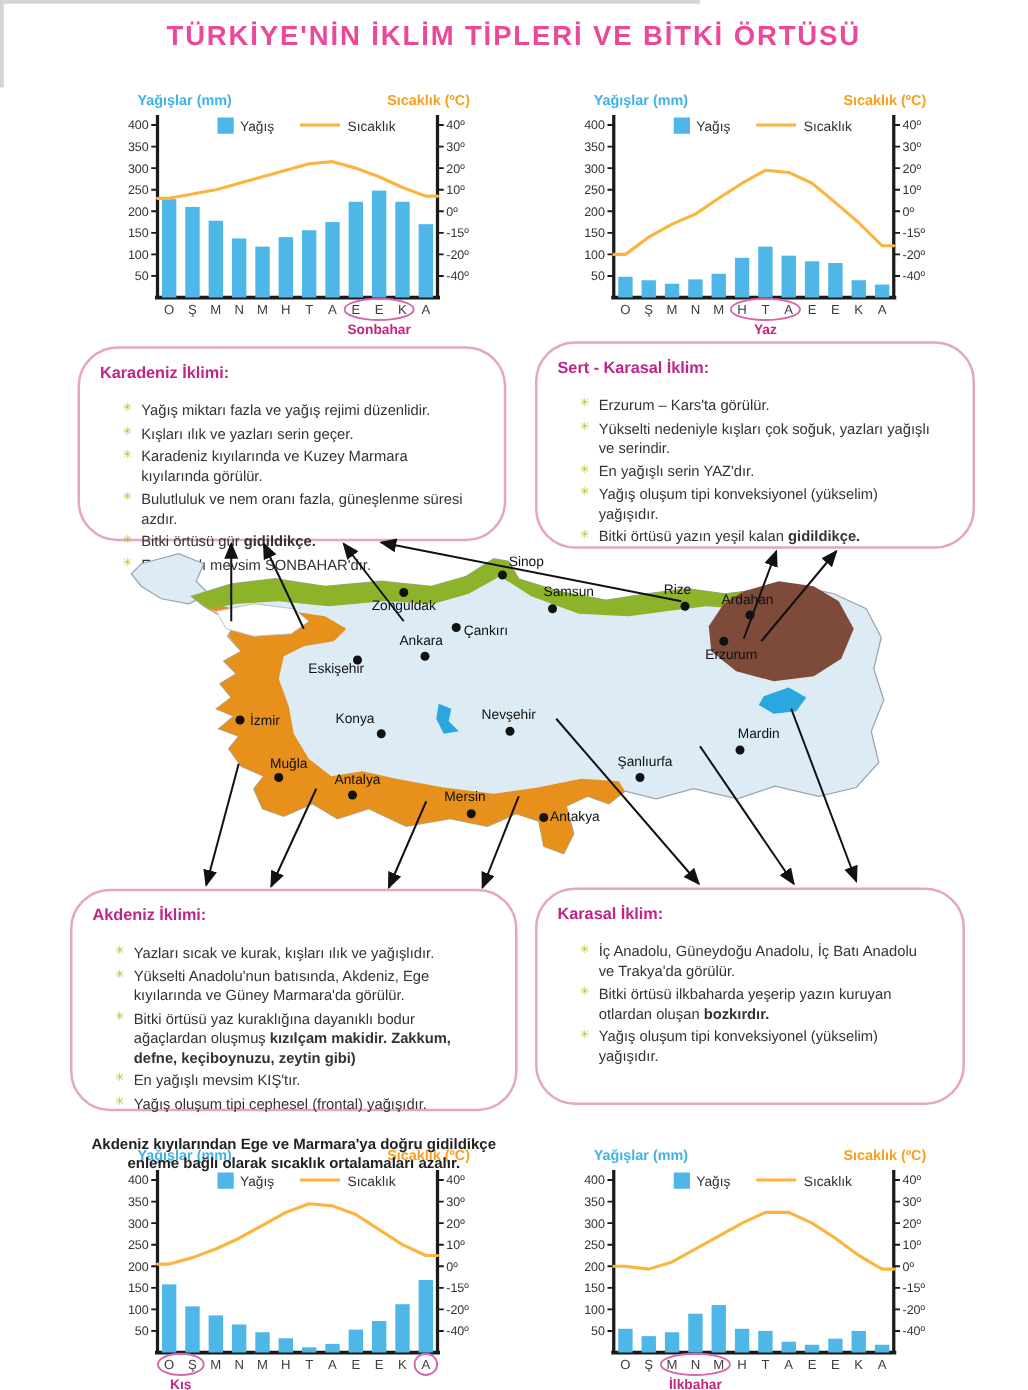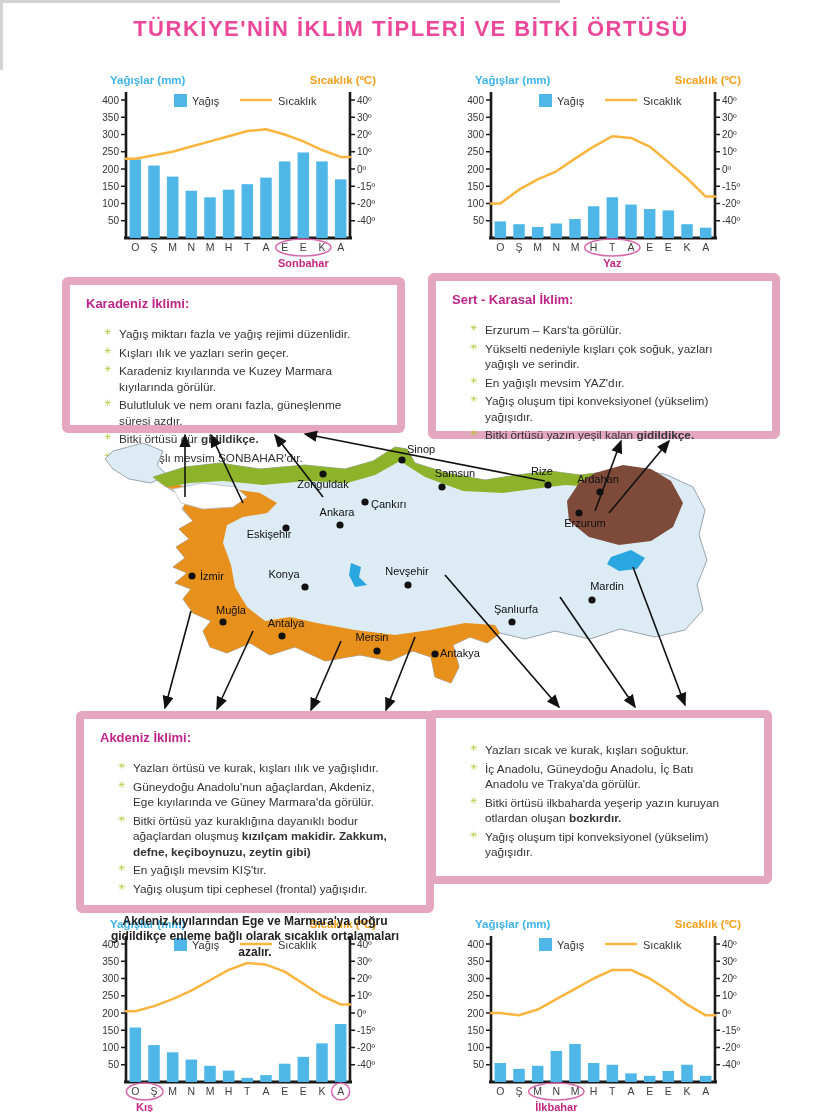--- a/index.html
+++ b/index.html
@@ -3,21 +3,21 @@
 <meta charset="utf-8">
 <style>
   html,body{margin:0;padding:0;background:#fff;}
   .page{position:relative;width:822px;height:1112px;background:#fff;overflow:hidden;
         font-family:"Liberation Sans",sans-serif;}
   .scan-edge-top{position:absolute;left:0;top:0;width:560px;height:3px;background:#d4d4d4;}
   .scan-edge-left{position:absolute;left:0;top:0;width:3px;height:70px;background:#d4d4d4;}
   .page-title{position:absolute;left:0;top:16px;width:100%;text-align:center;
       font-size:22px;font-weight:bold;letter-spacing:1.5px;}
   .chart{position:absolute;width:310px;height:206px;}
-  .ibox{position:absolute;background:#fff;border:8px solid #ec4899;border-radius:6px;
+  .ibox{position:absolute;background:#fff;border:2px solid #ec4899;border-radius:32px;
         padding:9px 14px 6px 14px;box-sizing:border-box;}
   .ibox-title{font-size:13px;font-weight:bold;margin:2px 0 6px 2px;}
   ul.bullets{list-style:none;margin:16px;padding:0 0 0 4px;}
   ul.bullets li{position:relative;font-size:11.8px;line-height:1.32;color:#333;
         padding-left:15px;margin-bottom:3px;}
   ul.bullets li::before{content:"✳";position:absolute;left:0;top:0;font-size:9px;}
   .note{font-size:12px;font-weight:bold;color:#222;margin:3px 0 0 0;line-height:1.3;text-align:center;}
   svg text{font-family:"Liberation Sans",sans-serif;}
   .map-wrap{position:absolute;left:55px;top:425px;width:740px;height:430px;}
 </style>
@@ -321,21 +321,21 @@
         <li><span>Bulutluluk ve nem oranı fazla, güneşlenme süresi azdır.</span></li>
         <li><span>Bitki örtüsü gür </span><b>gidildikçe.</b></li>
         <li><span>En yağışlı mevsim SONBAHAR'dır.</span></li>
       </ul>
   </div>
   <div class="ibox" style="left: 428px; top: 273px; width: 352px; height: 166px; border-color: rgb(229, 166, 192);">
     <div class="ibox-title" style="color: rgb(191, 36, 137);">Sert - Karasal İklim:</div>
     <ul class="bullets">
         <li><span>Erzurum – Kars'ta görülür.</span></li>
         <li><span>Yükselti nedeniyle kışları çok soğuk, yazları yağışlı ve serindir.</span></li>
-        <li><span>En yağışlı mevsim YAZ'dır.</span></li>
+        <li><span>En yağışlı serin YAZ'dır.</span></li>
         <li><span>Yağış oluşum tipi konveksiyonel (yükselim) yağışıdır.</span></li>
         <li><span>Bitki örtüsü yazın yeşil kalan </span><b>gidildikçe.</b></li>
       </ul>
   </div>
 
   <div class="map-wrap">
     <svg id="map-svg" viewBox="0 0 740 430" width="740" height="430">
       <defs>
         <marker id="ah" markerWidth="9" markerHeight="8" refX="7.5" refY="3.5" orient="auto">
           <path d="M0,0 L8.5,3.5 L0,7 Z" fill="#111"></path>
@@ -410,33 +410,33 @@
           <circle cx="380" cy="229" r="3.6" fill="#111"></circle>
           <text x="385" y="232" text-anchor="start" font-size="11" fill="#111">Antakya</text>
           <circle cx="457" cy="197" r="3.6" fill="#111"></circle>
           <text x="461" y="188" text-anchor="middle" font-size="11" fill="#111">Şanlıurfa</text>
           <circle cx="537" cy="175" r="3.6" fill="#111"></circle>
           <text x="552" y="165" text-anchor="middle" font-size="11" fill="#111">Mardin</text>
         </g>
     </svg>
   </div>
 
-  <div class="ibox" style="left: 76px; top: 711px; width: 358px; height: 202px; border-color: rgb(229, 166, 192);">
+  <div class="ibox" style="left: 56px; top: 711px; width: 358px; height: 178px; border-color: rgb(229, 166, 192);">
     <div class="ibox-title" style="color: rgb(191, 36, 137);">Akdeniz İklimi:</div>
     <ul class="bullets">
-        <li><span>Yazları örtüsü ve kurak, kışları ılık ve yağışlıdır.</span></li>
-        <li><span>Güneydoğu Anadolu'nun ağaçlardan, Akdeniz, Ege kıyılarında ve Güney Marmara'da görülür.</span></li>
+        <li><span>Yazları sıcak ve kurak, kışları ılık ve yağışlıdır.</span></li>
+        <li><span>Yükselti Anadolu'nun batısında, Akdeniz, Ege kıyılarında ve Güney Marmara'da görülür.</span></li>
         <li><span>Bitki örtüsü yaz kuraklığına dayanıklı bodur ağaçlardan oluşmuş </span><b>kızılçam makidir. Zakkum, defne, keçiboynuzu, zeytin gibi)</b></li>
         <li><span>En yağışlı mevsim KIŞ'tır.</span></li>
         <li><span>Yağış oluşum tipi cephesel (frontal) yağışıdır.</span></li>
       </ul>
     <p class="note">Akdeniz kıyılarından Ege ve Marmara'ya doğru gidildikçe enleme bağlı olarak sıcaklık ortalamaları azalır.</p>
   </div>
   <div class="ibox" style="left: 428px; top: 710px; width: 344px; height: 174px; border-color: rgb(229, 166, 192);">
+    <div class="ibox-title" style="color: rgb(191, 36, 137);">Karasal İklim:</div>
     <ul class="bullets">
-        <li><span>Yazları sıcak ve kurak, kışları soğuktur.</span></li>
         <li><span>İç Anadolu, Güneydoğu Anadolu, İç Batı Anadolu ve Trakya'da görülür.</span></li>
         <li><span>Bitki örtüsü ilkbaharda yeşerip yazın kuruyan otlardan oluşan </span><b>bozkırdır.</b></li>
         <li><span>Yağış oluşum tipi konveksiyonel (yükselim) yağışıdır.</span></li>
       </ul>
   </div>
 
 </div>
 
 </body></html>

